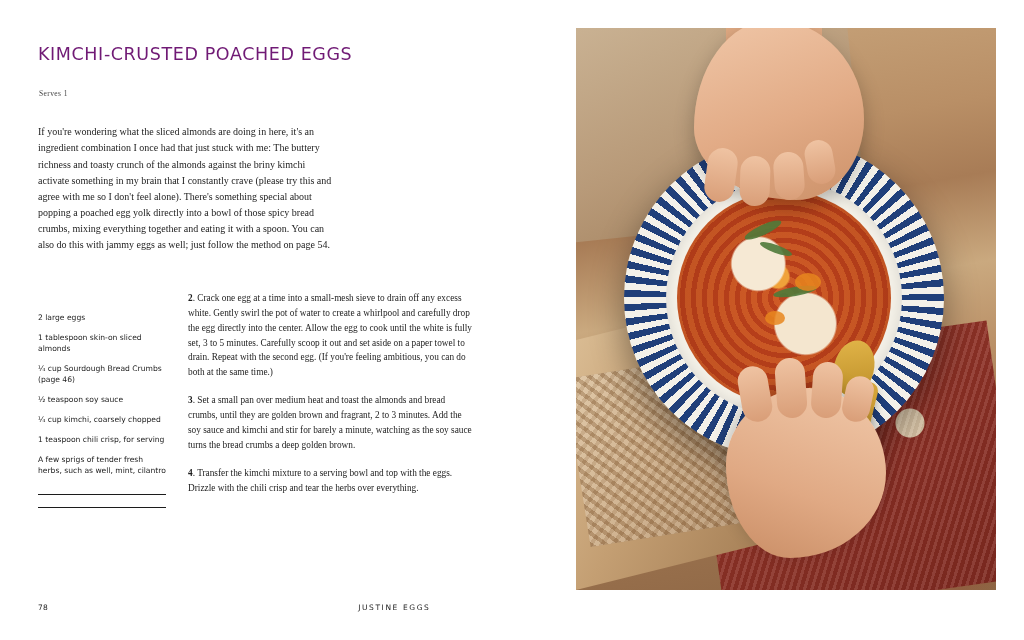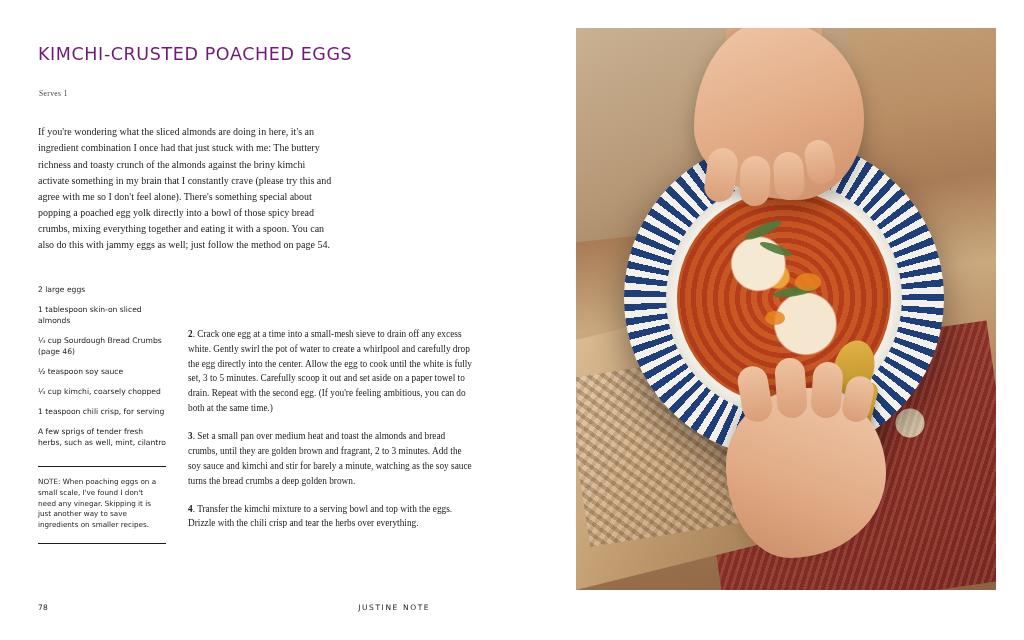--- a/index.html
+++ b/index.html
@@ -340,35 +340,34 @@
       <div class="col-ingredients">
         <div class="ing-item">2 large eggs</div>
         <div class="ing-item">1 tablespoon skin-on sliced almonds</div>
         <div class="ing-item">¼ cup Sourdough Bread Crumbs (page 46)</div>
         <div class="ing-item">½ teaspoon soy sauce</div>
         <div class="ing-item">¼ cup kimchi, coarsely chopped</div>
         <div class="ing-item">1 teaspoon chili crisp, for serving</div>
         <div class="ing-item">A few sprigs of tender fresh herbs, such as well, mint, cilantro</div>
 
         <div class="note-rule"></div>
-        <div class="note">NOTE: When poaching eggs on a small scale, I've found I don't need any vinegar. Skipping it is just another way to save ingredients on smaller recipes.</div>
         <div class="note-rule-bottom"></div>
       </div>
 
       <div class="col-steps">
         <p class="step"><span class="num">2</span><span>. Crack one egg at a time into a small-mesh sieve to drain off any excess white. Gently swirl the pot of water to create a whirlpool and carefully drop the egg directly into the center. Allow the egg to cook until the white is fully set, 3 to 5 minutes. Carefully scoop it out and set aside on a paper towel to drain. Repeat with the second egg. (If you're feeling ambitious, you can do both at the same time.)</span></p>
         <p class="step"><span class="num">3</span><span>. Set a small pan over medium heat and toast the almonds and bread crumbs, until they are golden brown and fragrant, 2 to 3 minutes. Add the soy sauce and kimchi and stir for barely a minute, watching as the soy sauce turns the bread crumbs a deep golden brown.</span></p>
         <p class="step"><span class="num">4</span><span>. Transfer the kimchi mixture to a serving bowl and top with the eggs. Drizzle with the chili crisp and tear the herbs over everything.</span></p>
       </div>
 
     </div>
 
     <div class="footer">
       <span class="folio">78</span>
-      <span class="running-head">JUSTINE NOTE</span>
+      <span class="running-head">JUSTINE EGGS</span>
     </div>
   </div>
 
   <div class="gutter"></div>
 
   <div class="page-right">
     <div class="photo">
       <div class="photo-inner"></div>
       <div class="rug"></div>
       <div class="bench-edge"></div>

